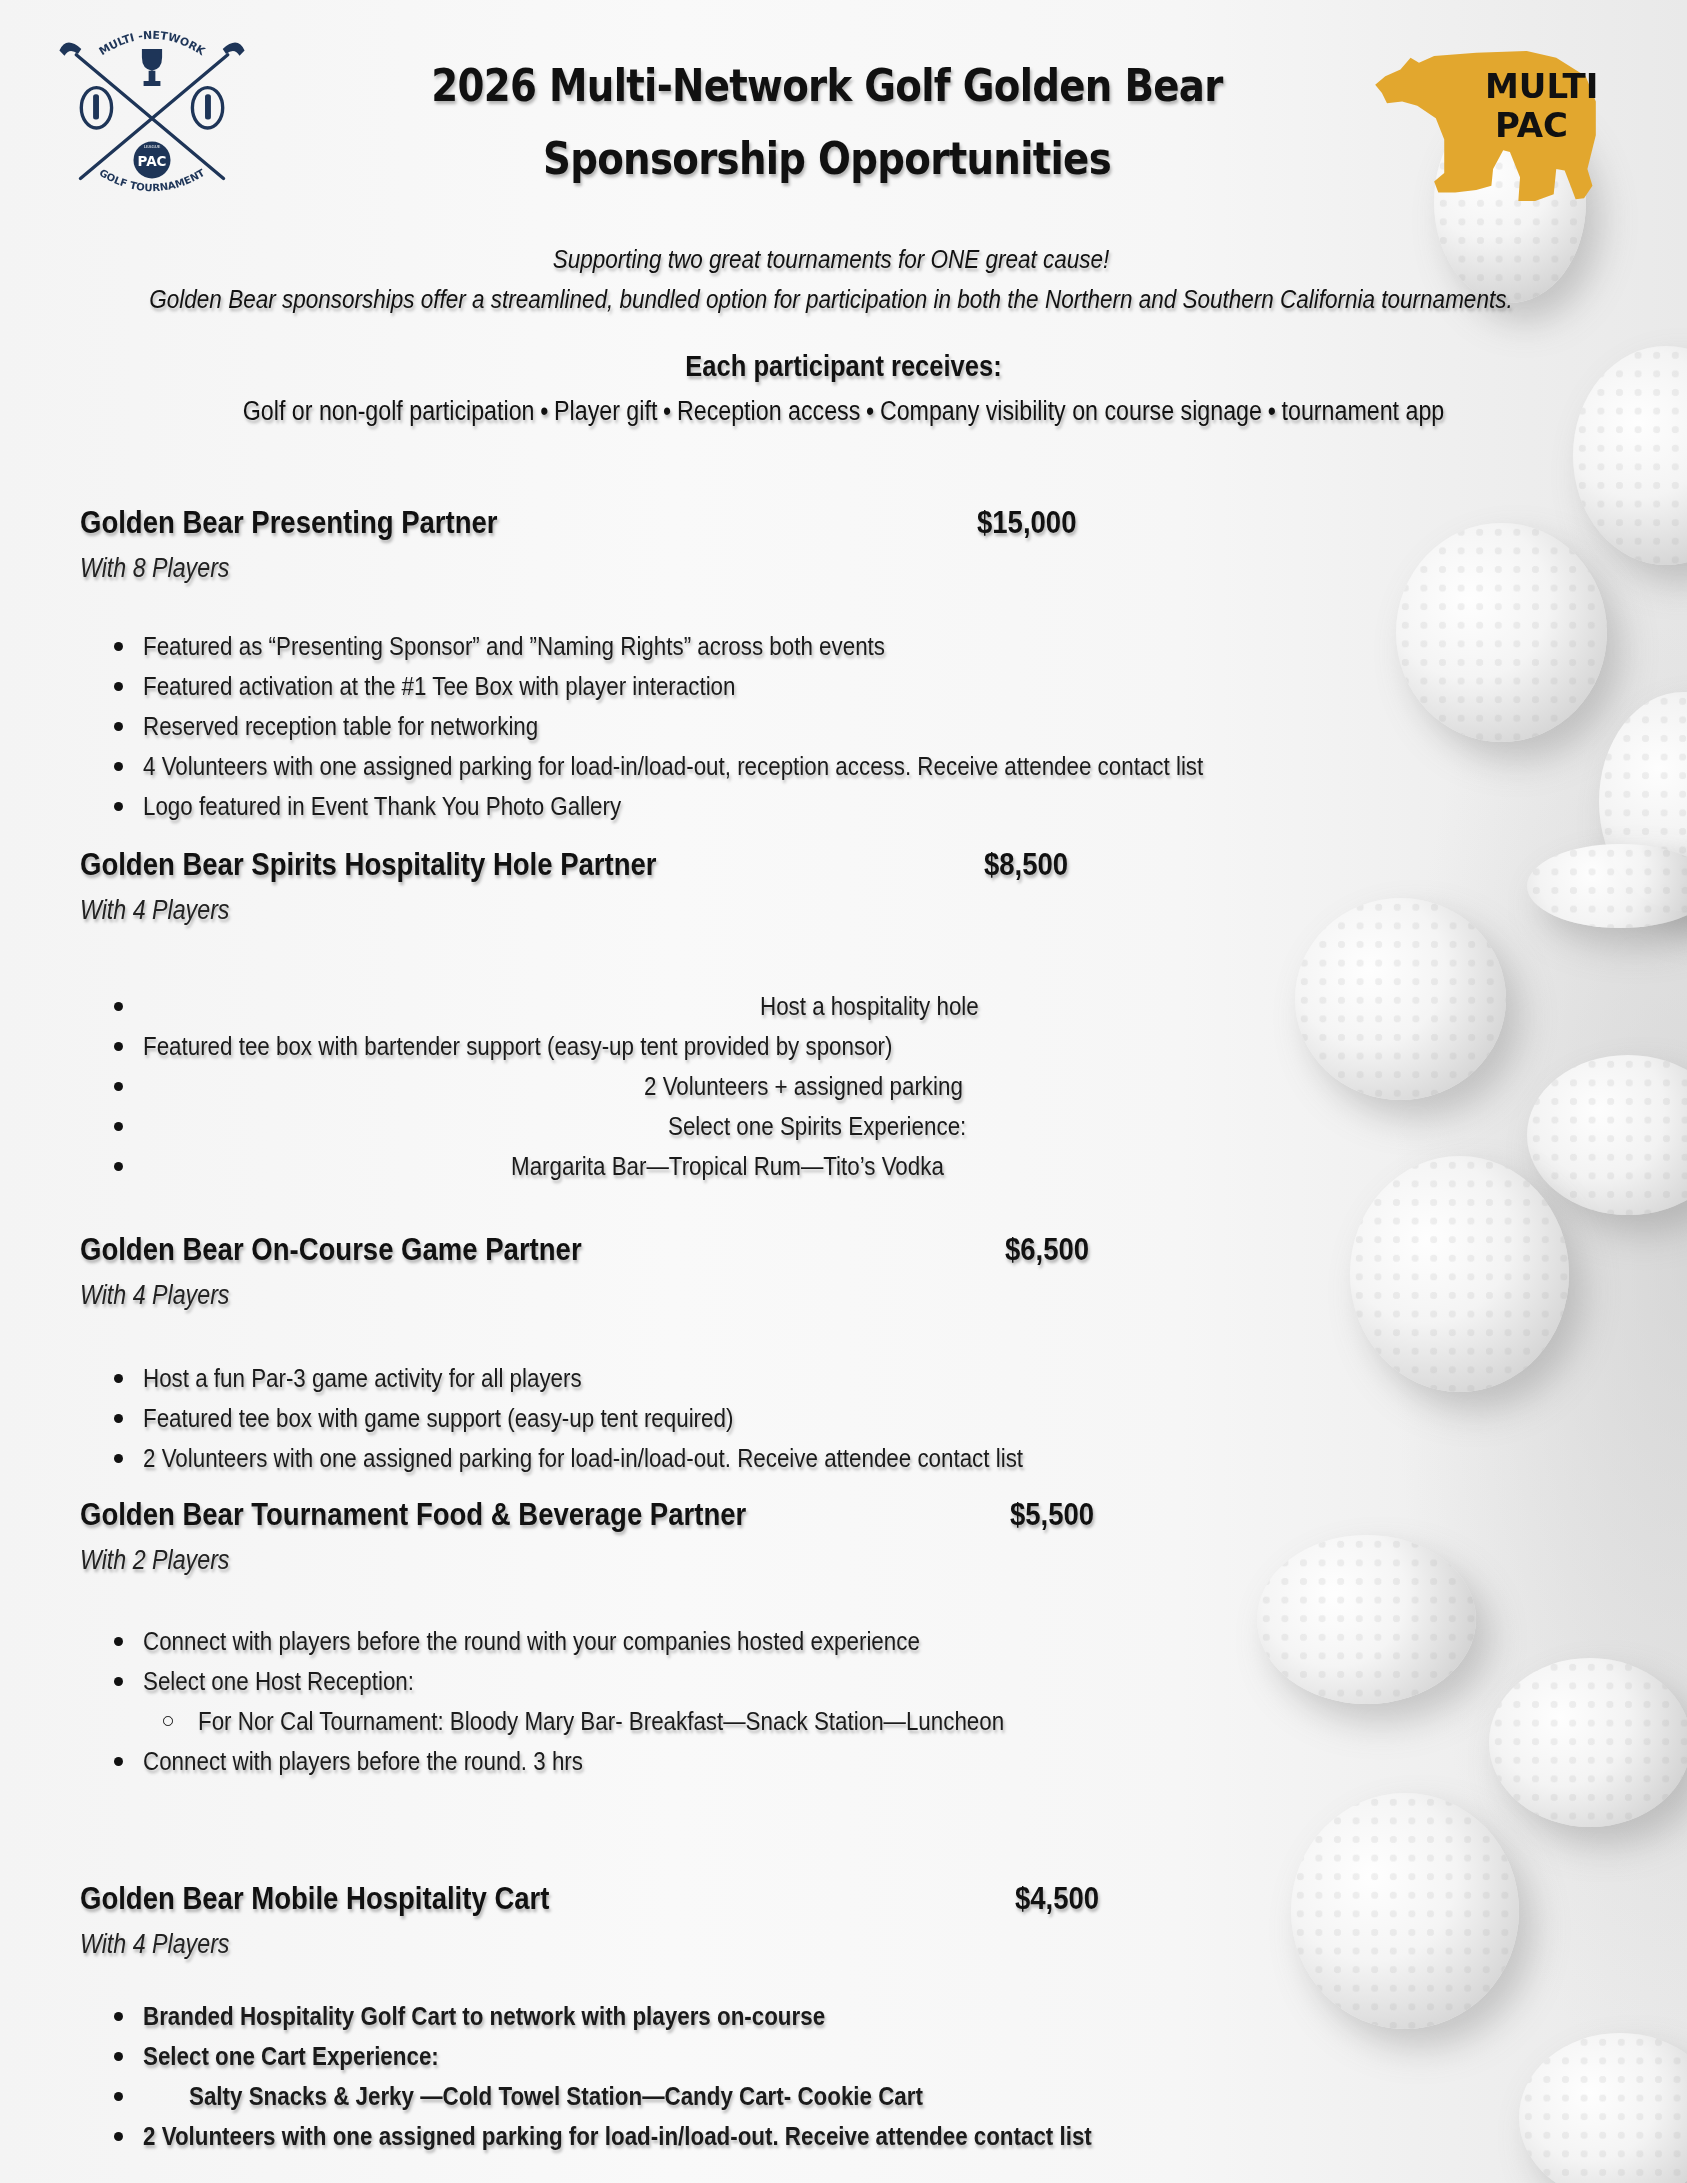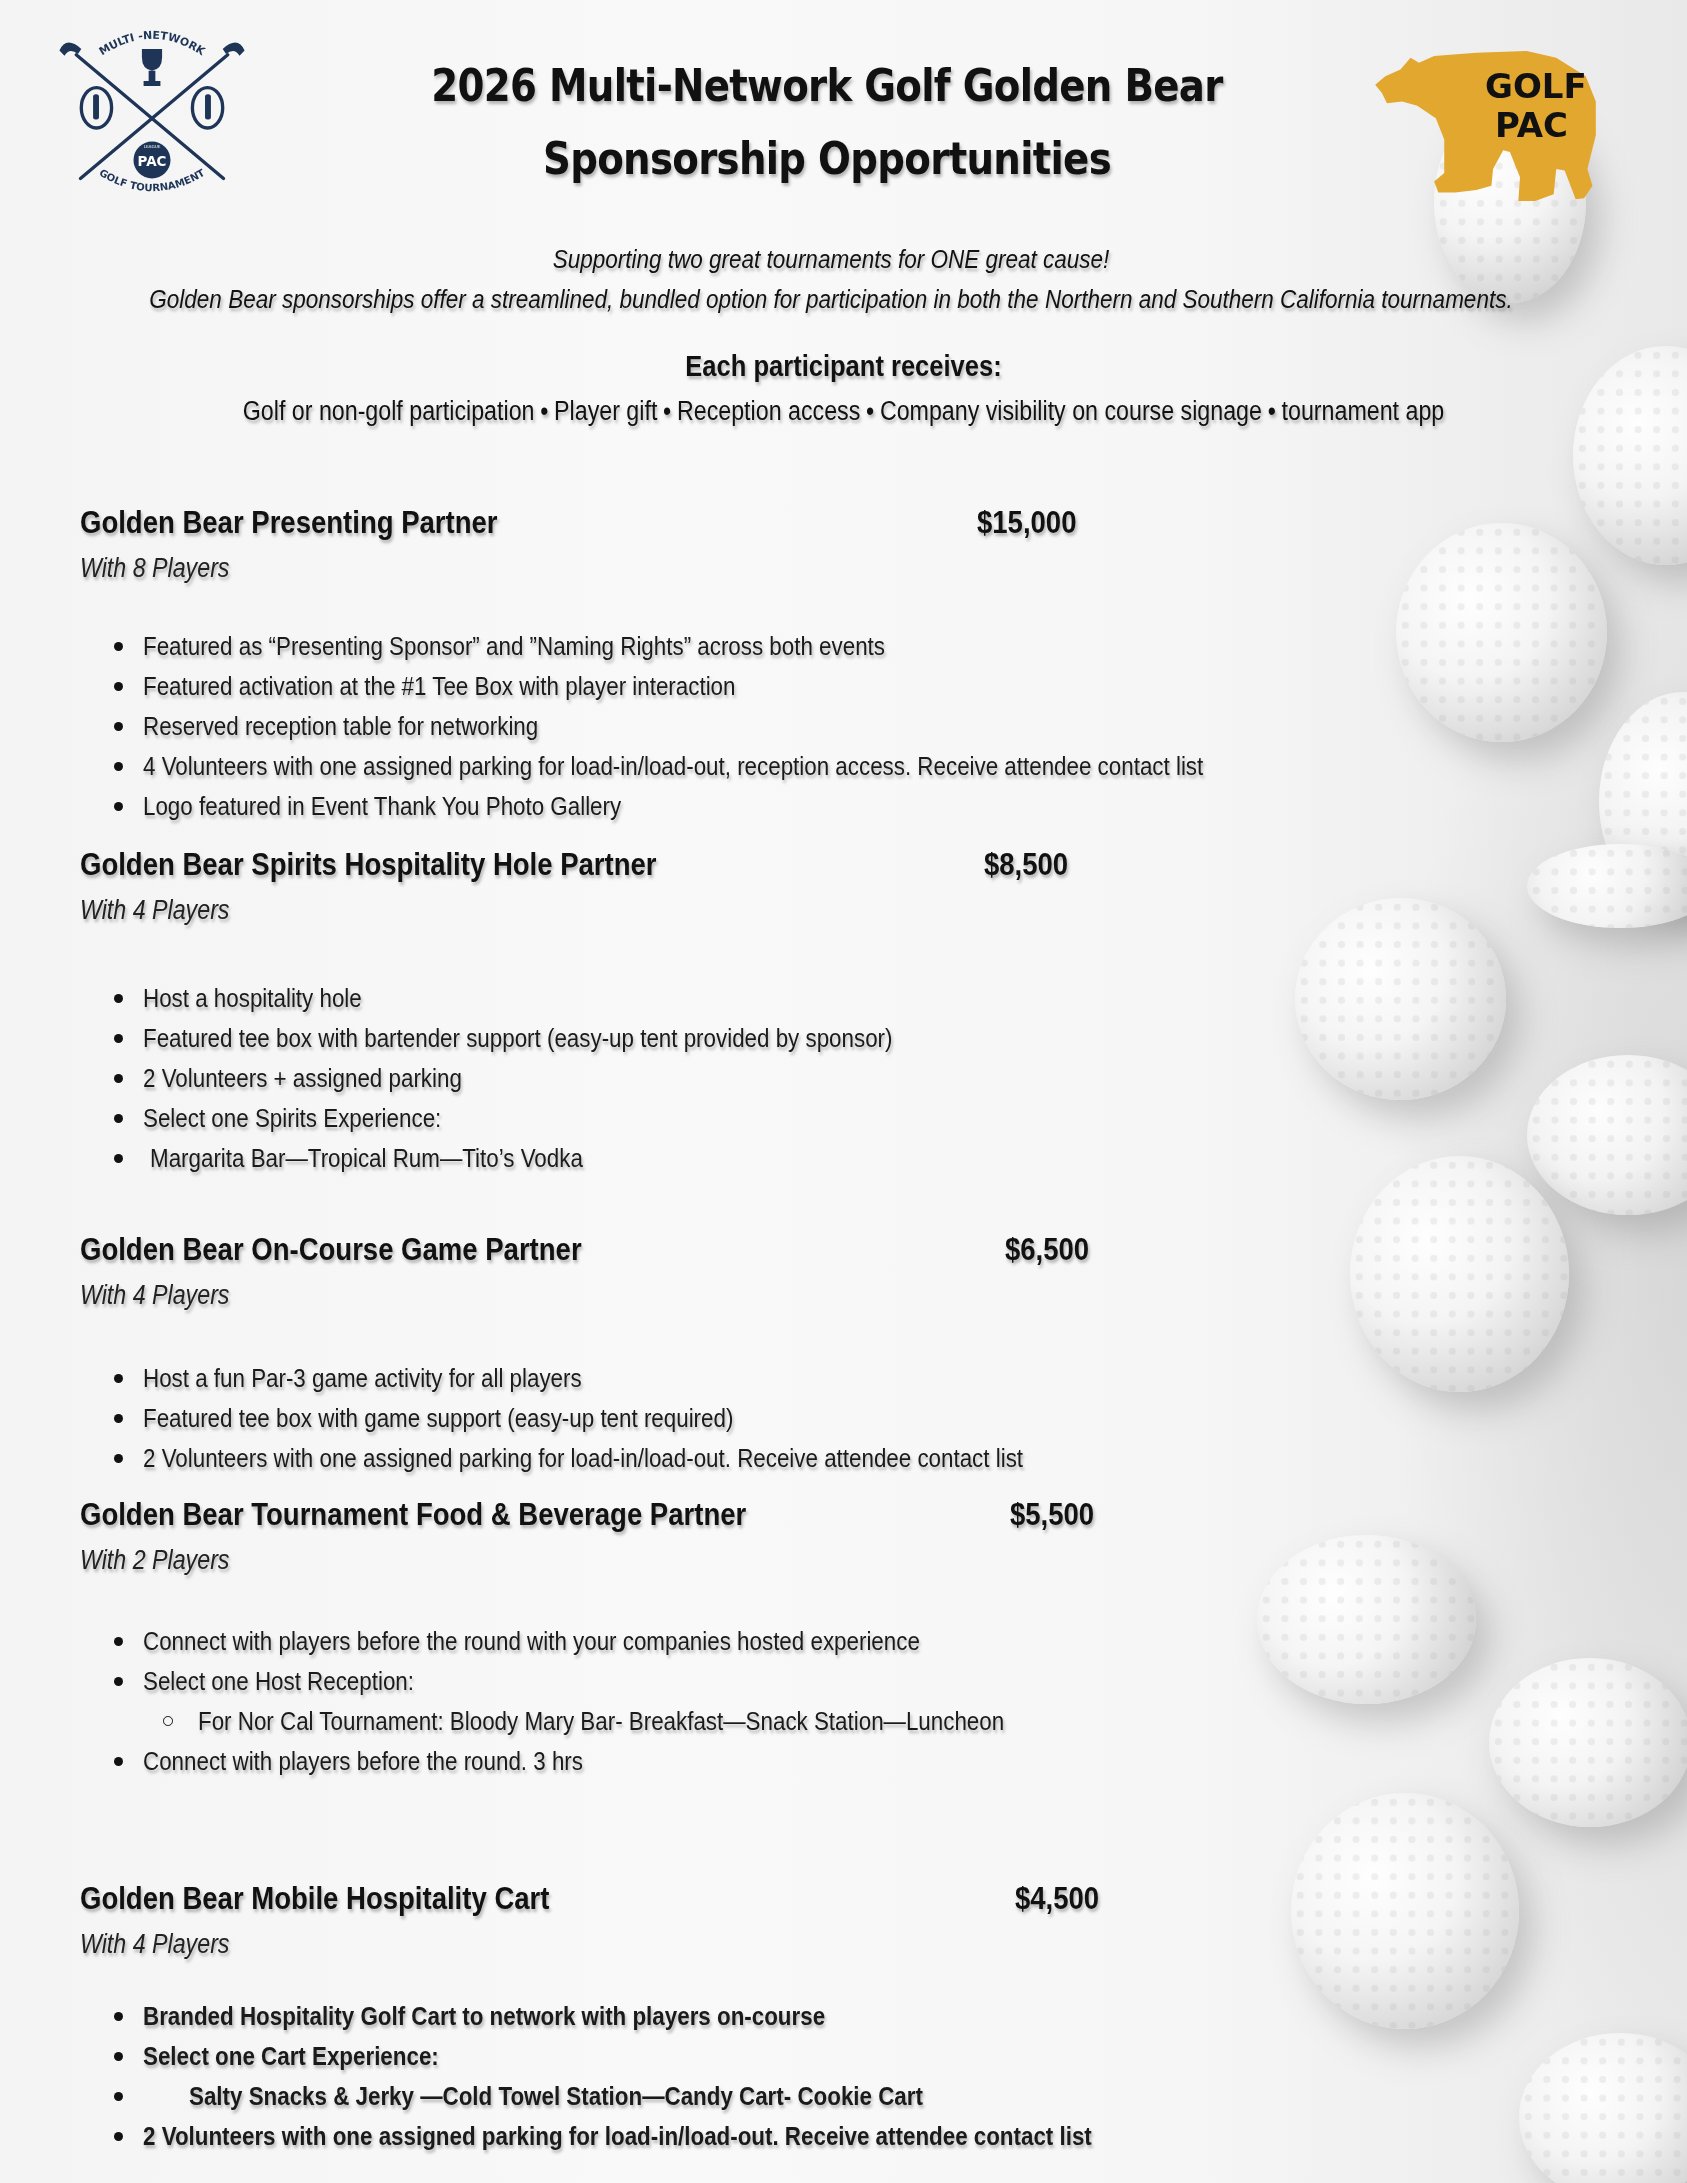--- a/index.html
+++ b/index.html
@@ -139,21 +139,21 @@
       </text>
     </svg>
   </div>
 
   <div class="bear">
     <svg width="253" height="160" viewBox="0 0 300 190">
       <path fill="#E2A72E" d="M0 40 L12 30 L30 22 L42 8 L52 14 L70 6 L120 2 L180 0 L215 8 L250 30 L262 60 L262 100 L252 140 L258 160 L248 175 L238 176 L232 160 L225 142 L215 140 L212 170 L190 178 L170 178 L172 150 L160 120 L152 118 L140 140 L138 160 L120 165 L95 168 L75 168 L70 155 L82 145 L82 105 L72 80 L50 65 L32 60 L14 62 L8 50 Z"></path>
     </svg>
   </div>
   <div class="bear-text">
-    <div>GOLF</div>
+    <div>MULTI</div>
     <div>PAC</div>
   </div>
 
   <div class="title shadow-text">
     <div>2026 Multi-Network Golf Golden Bear</div>
     <div>Sponsorship Opportunities</div>
   </div>
 
   <div class="tagline shadow-text">Supporting two great tournaments for ONE great cause!</div>
   <div class="intro shadow-text">Golden Bear sponsorships offer a streamlined, bundled option for participation in  both the Northern and Southern California tournaments.</div>
@@ -172,21 +172,21 @@
       <li><span class="txt">Reserved reception table for networking</span></li>
       <li><span class="txt">4 Volunteers with one assigned parking for load-in/load-out, reception access. Receive attendee contact list</span></li>
       <li><span class="txt">Logo featured in Event Thank You Photo Gallery</span></li>
     </ul>
   </div>
 
   <div class="tier shadow-text" style="top:846px;">
     <div class="tier-name">Golden Bear Spirits Hospitality Hole Partner</div>
     <div class="tier-price" style="left:904px;">$8,500</div>
     <div class="tier-players">With 4 Players</div>
-    <ul style="top:120px;">
+    <ul style="top:128px;text-align:right;">
       <li><span class="txt">Host a hospitality hole</span></li>
       <li><span class="txt">Featured tee box with bartender support (easy-up tent provided by sponsor)</span></li>
       <li><span class="txt">2 Volunteers + assigned parking</span></li>
       <li><span class="txt">Select one Spirits Experience:</span></li>
       <li class="indent"><span class="txt">Margarita Bar—Tropical Rum—Tito’s Vodka</span></li>
     </ul>
   </div>
 
   <div class="tier shadow-text" style="top:1231px;">
     <div class="tier-name">Golden Bear On-Course Game Partner</div>

